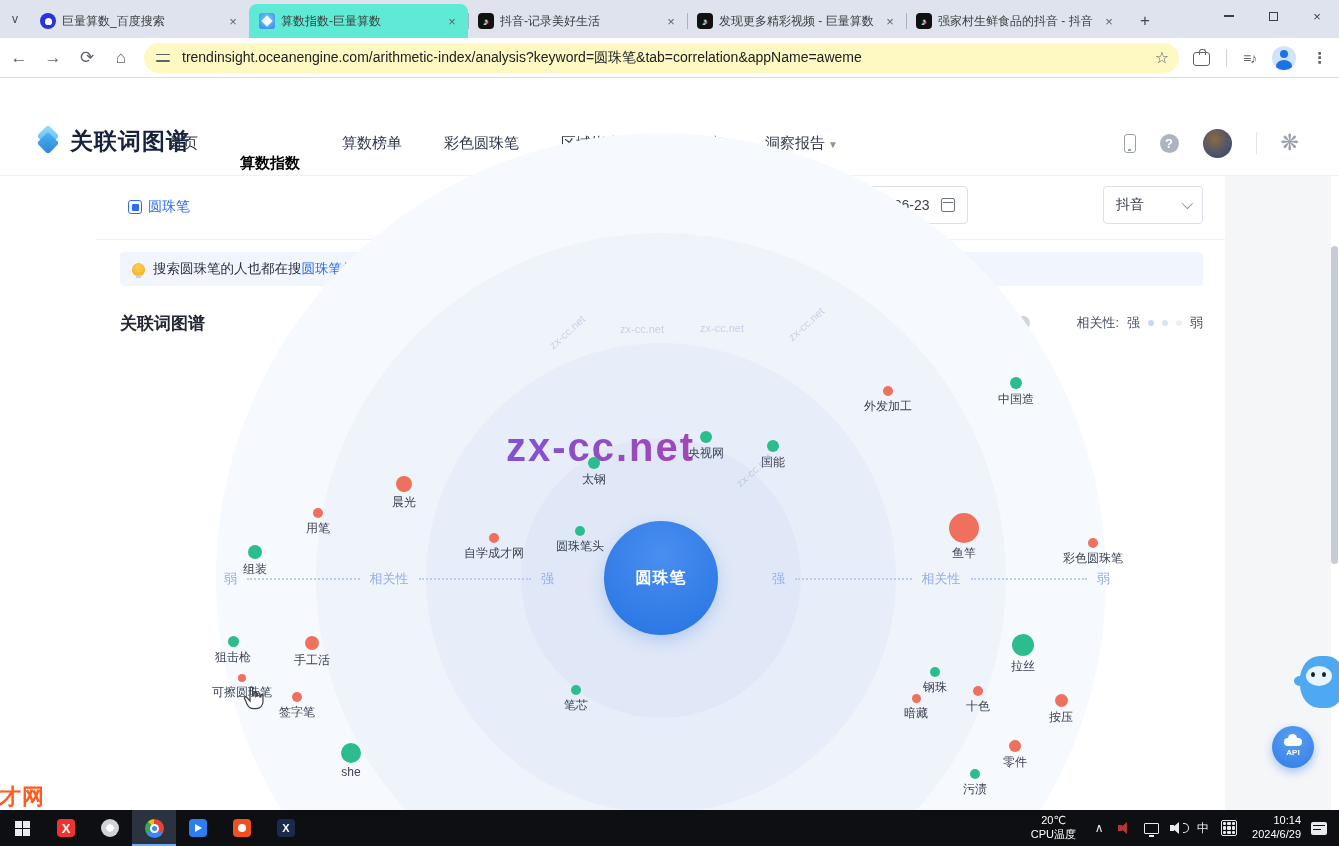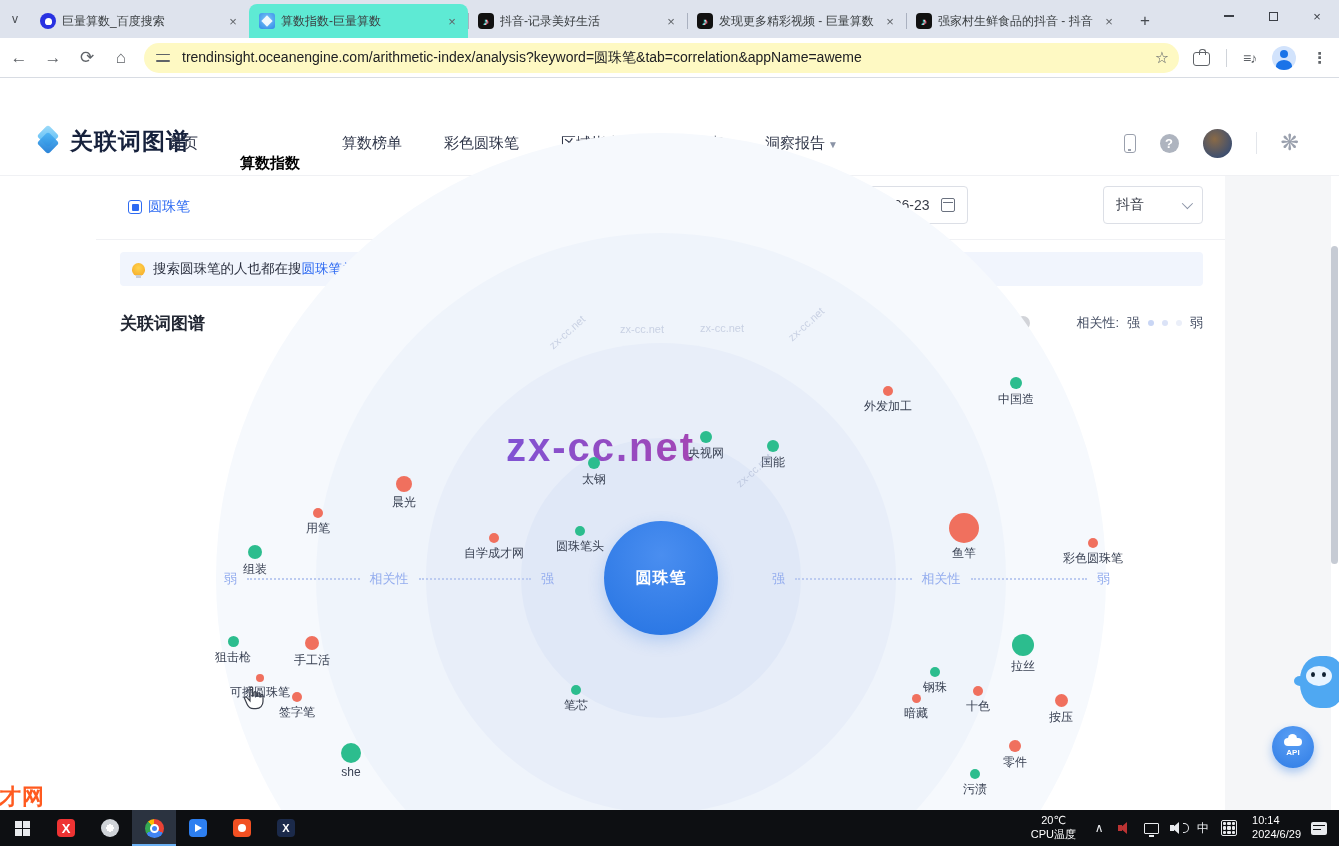--- a/index.html
+++ b/index.html
@@ -168,21 +168,21 @@
   .trayic { width:26px; height:36px; display:flex; align-items:center; justify-content:center; font-size:12px; color:#e8eaed; }
   .spk { position:relative; width:14px; height:12px; }
   .spk::before{ content:""; position:absolute; left:0; top:3px; width:4px; height:6px; background:currentColor; }
   .spk::after{ content:""; position:absolute; left:2px; top:0; border-right:7px solid currentColor; border-top:6px solid transparent; border-bottom:6px solid transparent; }
   .spk.muted { color:#b33; }
   .spk .wave { position:absolute; right:-5px; top:1px; width:6px; height:10px; border:1.5px solid #e8eaed; border-left:none; border-radius:0 8px 8px 0; }
   .monitor { width:15px; height:11px; border:1.5px solid #e8eaed; border-radius:1px; position:relative; }
   .monitor::after{ content:""; position:absolute; left:4px; bottom:-4px; width:5px; height:2px; background:#e8eaed; }
   .gridic { width:16px; height:16px; border:1.5px solid #e8eaed; border-radius:2px; display:grid; grid-template-columns:1fr 1fr 1fr; grid-template-rows:1fr 1fr 1fr; gap:1px; padding:1px; }
   .gridic i { background:#e8eaed; display:block; border-radius:1px; }
-  .clock { text-align:left; font-size:11px; line-height:1.25; margin:0 10px; }
+  .clock { text-align:right; font-size:11px; line-height:1.25; margin:0 10px; }
   .notif { width:16px; height:13px; background:#e8eaed; border-radius:2px; position:relative; margin-right:12px; }
   .notif::before{ content:""; position:absolute; left:2px; top:3px; right:2px; height:1.5px; background:#0d0f12; }
   .notif::after{ content:""; position:absolute; left:2px; top:7px; right:6px; height:1.5px; background:#0d0f12; }
 </style>
 </head>
 <body>
 
 <div class="screen">
 
   <div class="tabstrip">
@@ -401,21 +401,21 @@
             <span class="nlabel">彩色圆珠笔</span>
           </div>
           <div class="node down" style="left: 137px; top: 290.5px;">
             <span class="dot" style="height: 11px; width: 11px;"></span>
             <span class="nlabel">狙击枪</span>
           </div>
           <div class="node up" style="left: 216px; top: 291px;">
             <span class="dot" style="height: 14px; width: 14px;"></span>
             <span class="nlabel">手工活</span>
           </div>
-          <div class="node up" style="left: 164px; top: 329px;">
+          <div class="node up" style="left: 146px; top: 329px;">
             <span class="dot" style="height: 8px; width: 8px;"></span>
             <span class="nlabel">可擦圆珠笔</span>
           </div>
           <div class="node up" style="left: 201px; top: 347px;">
             <span class="dot" style="height: 10px; width: 10px;"></span>
             <span class="nlabel">签字笔</span>
           </div>
           <div class="node down" style="left: 480px; top: 340px;">
             <span class="dot" style="height: 10px; width: 10px;"></span>
             <span class="nlabel">笔芯</span>

